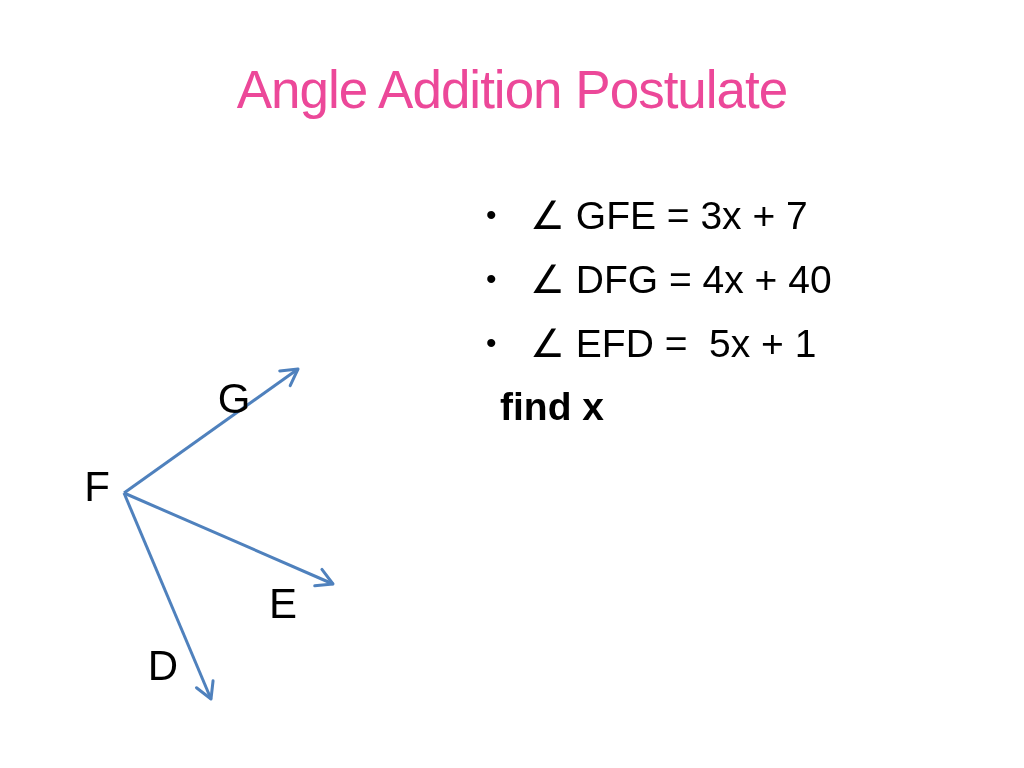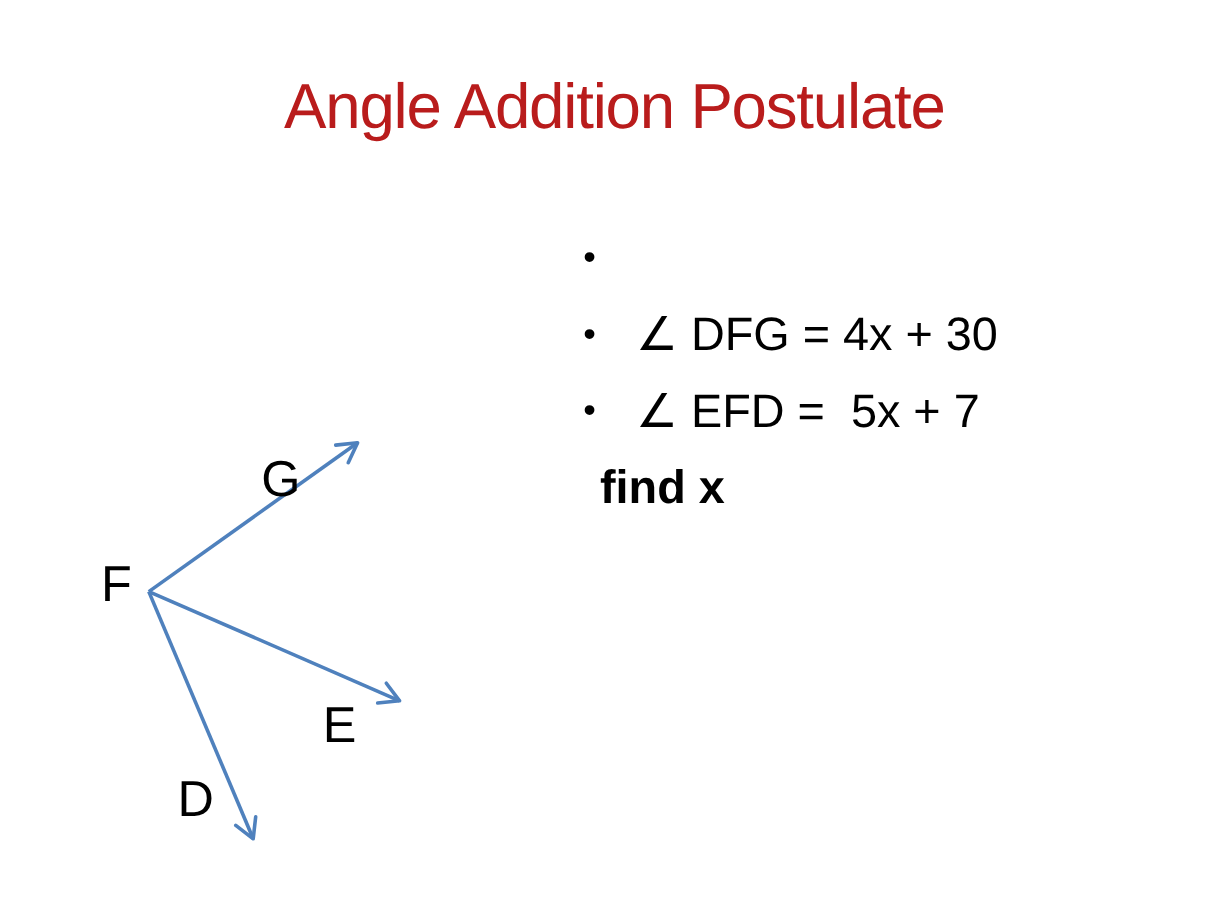--- a/index.html
+++ b/index.html
@@ -17,21 +17,21 @@
     color: #000000;
   }
   .title {
     position: absolute;
     top: 60px;
     left: 0;
     width: 1024px;
     text-align: center;
     font-size: 53px;
     line-height: 1.15;
-    color: #b91c1c;
+    color: #ec4899;
     letter-spacing: -1px;
   }
   .content-block {
     position: absolute;
     left: 486px;
     top: 183px;
     width: 520px;
   }
   .line {
     display: flex;
@@ -86,27 +86,28 @@
   </svg>
 
   <span class="pt-label" style="left:97px; top:487px;">F</span>
   <span class="pt-label" style="left:234px; top:399px;">G</span>
   <span class="pt-label" style="left:283px; top:604px;">E</span>
   <span class="pt-label" style="left:163px; top:666px;">D</span>
 
   <div class="content-block">
     <div class="line">
       <span class="dot">•</span>
+      <span class="txt">∠ GFE = 3x + 7</span>
     </div>
     <div class="line">
       <span class="dot">•</span>
-      <span class="txt">∠ DFG = 4x + 30</span>
+      <span class="txt">∠ DFG = 4x + 40</span>
     </div>
     <div class="line">
       <span class="dot">•</span>
-      <span class="txt">∠ EFD =  5x + 7</span>
+      <span class="txt">∠ EFD =  5x + 1</span>
     </div>
     <div class="line task-line">
       <span class="txt">find x</span>
     </div>
   </div>
 
 </div>
 
 </body></html>

